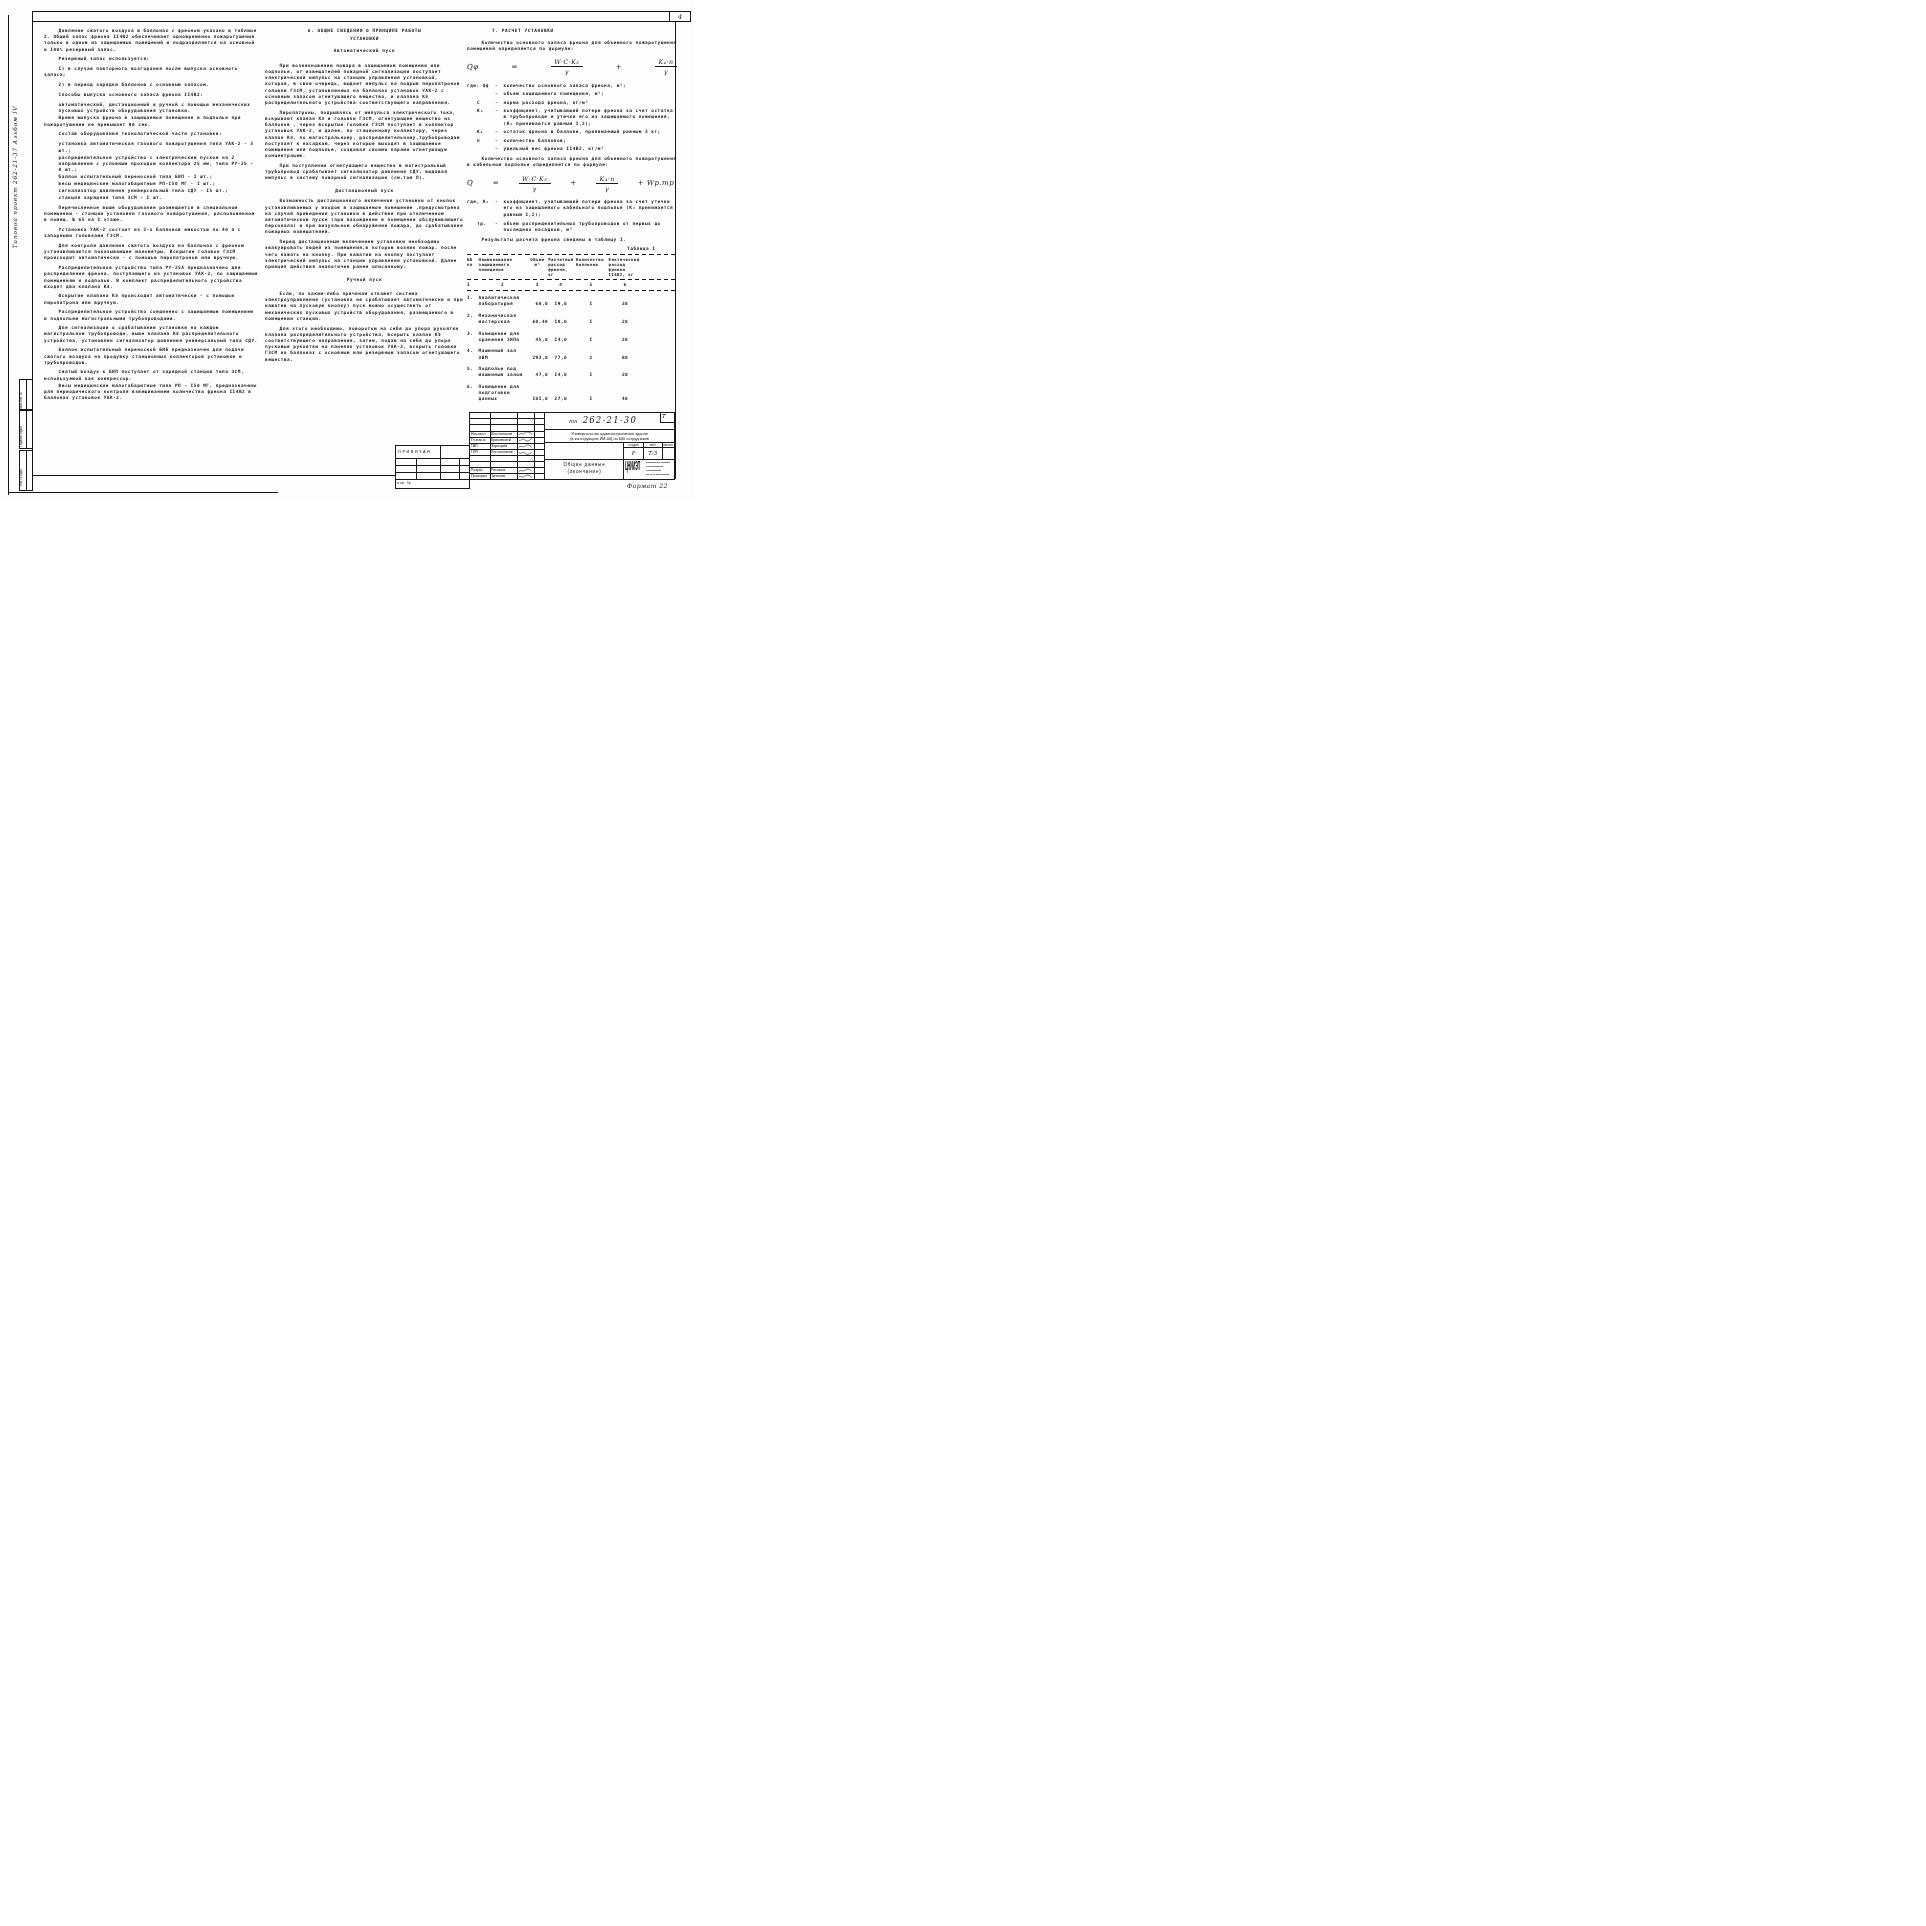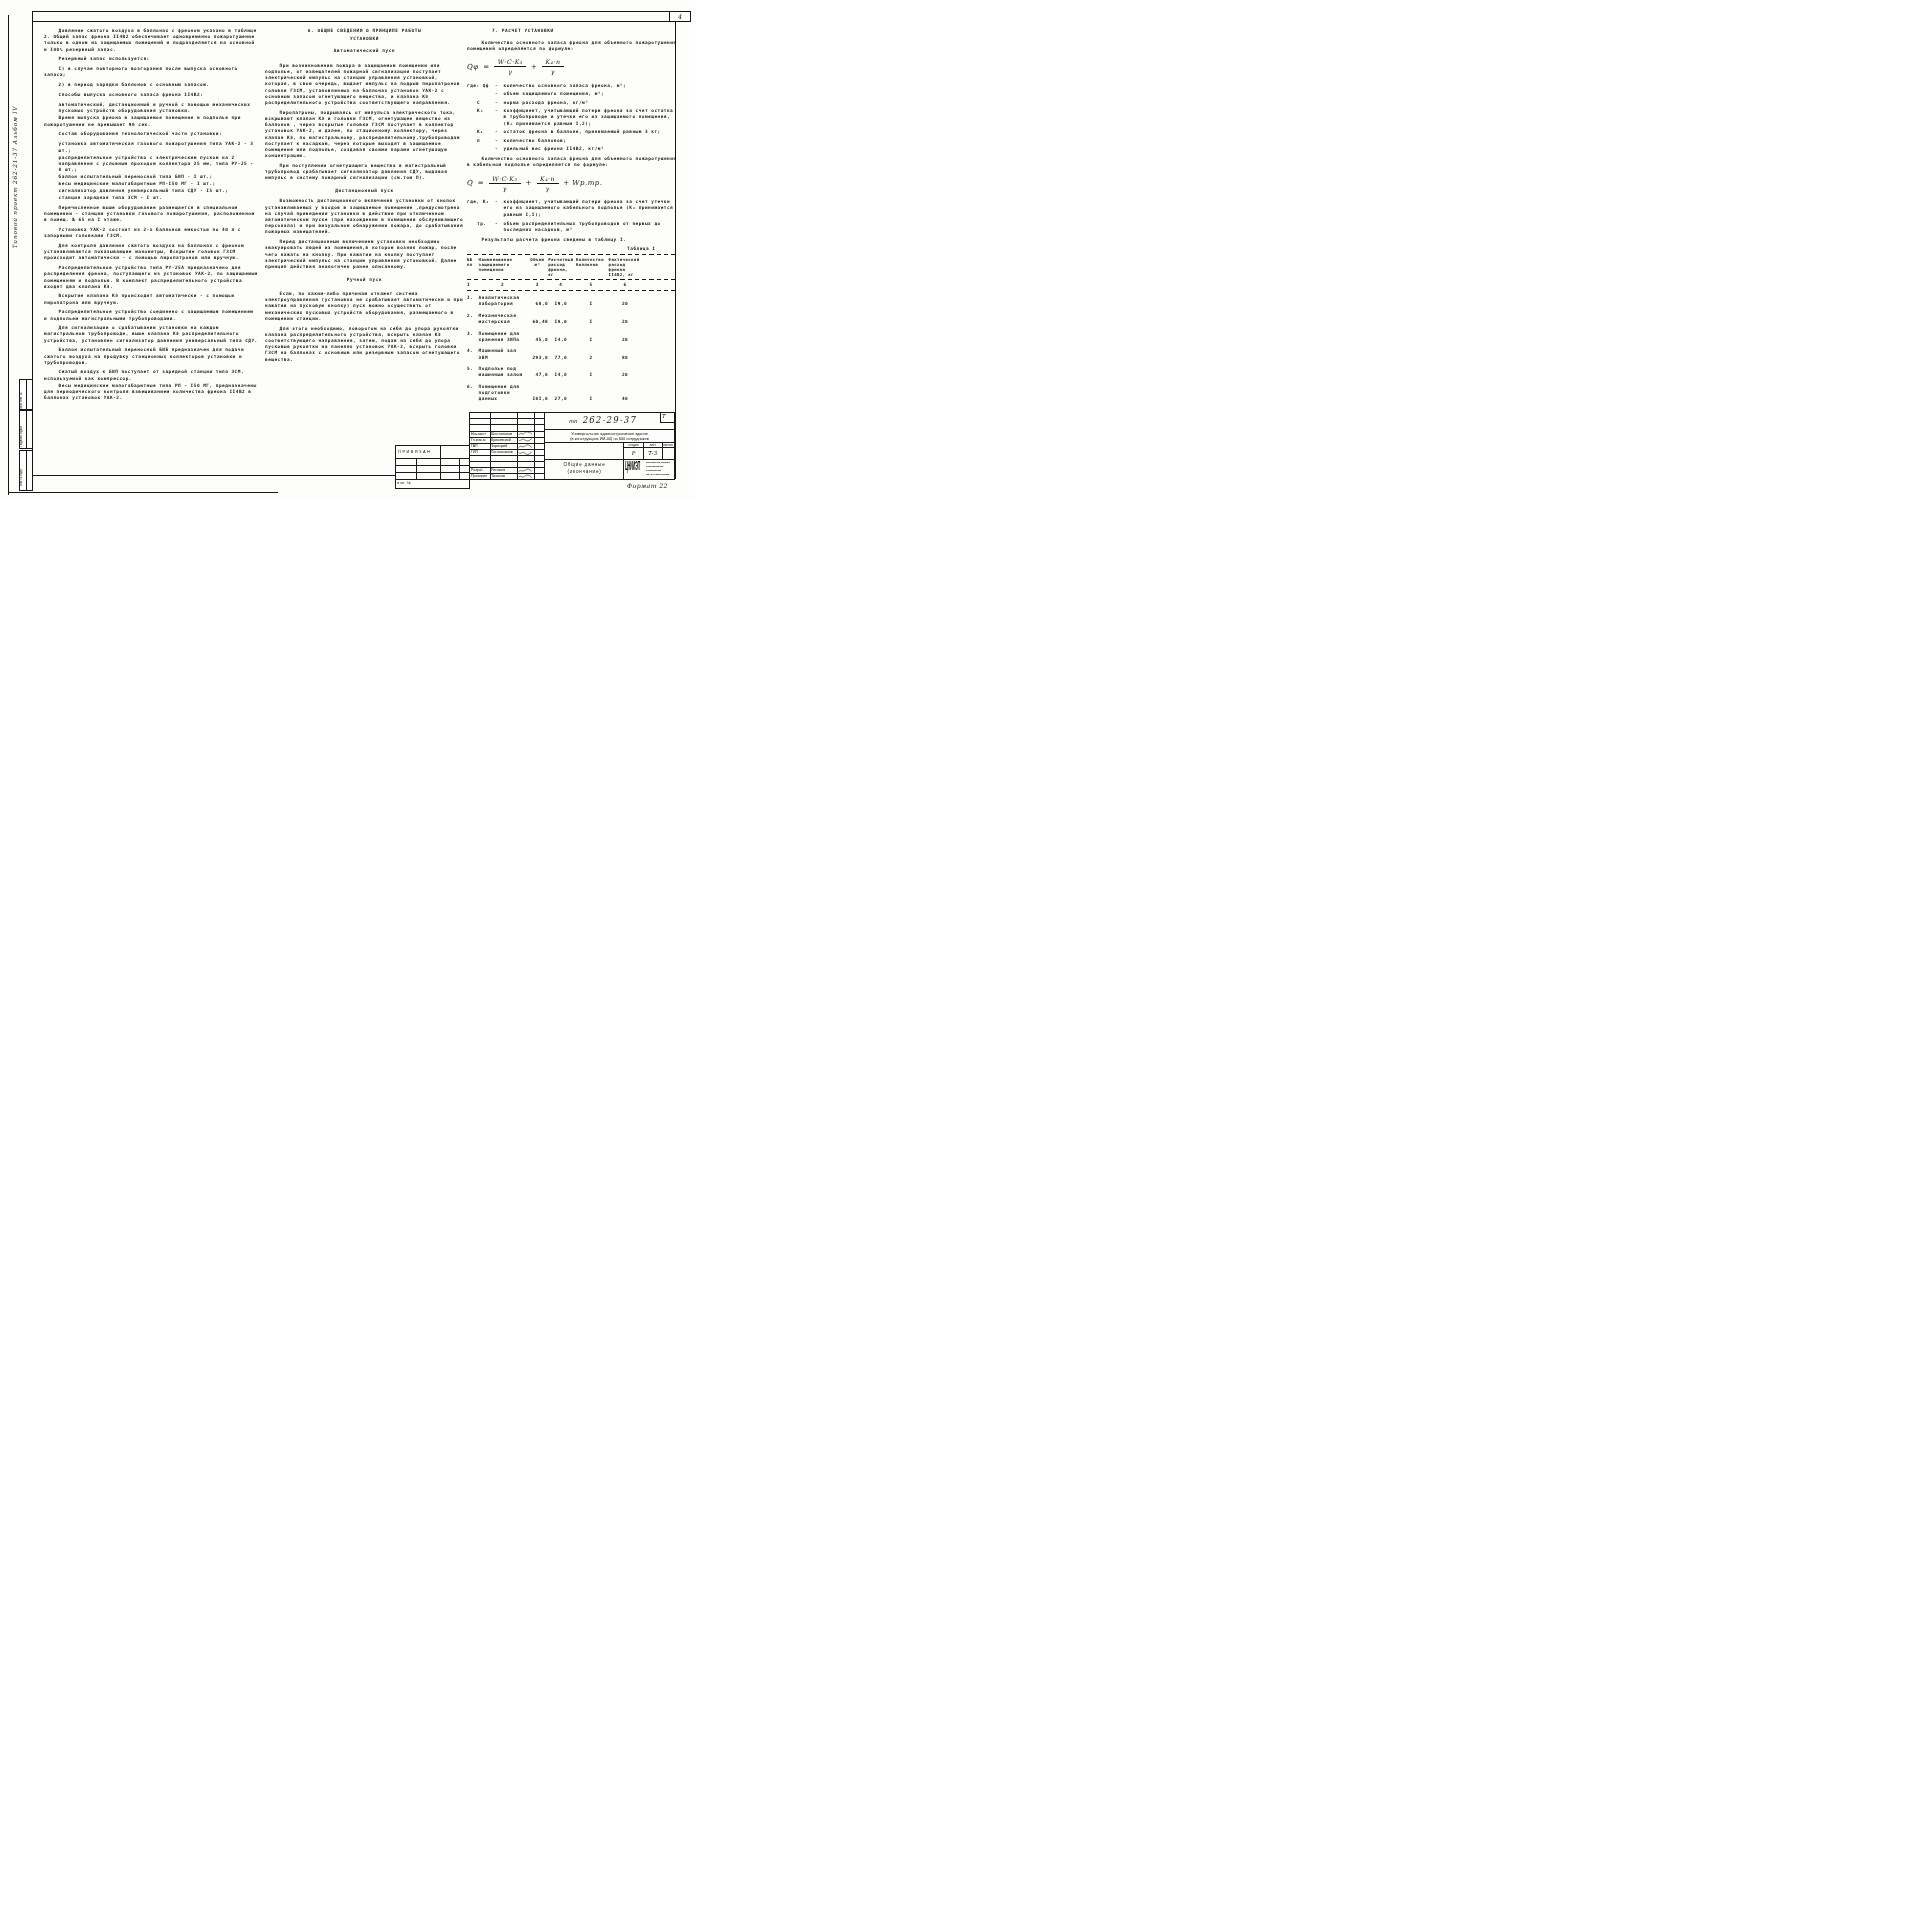--- a/index.html
+++ b/index.html
@@ -12,21 +12,21 @@
   .tw p.list{margin:0 0 0.8px 14.6px;text-indent:0;}
   .tw p.gapt{margin-top:3.9px;}
   .ctr{text-align:center;}
   .hw{font-family:"DejaVu Serif", serif;font-style:italic;}
   .col{position:absolute;top:28px;}
   #col1{left:44px;width:214px;}
   #col2{left:265px;width:199px;}
   #col3{left:467px;width:210px;}
   h3.tw-h{font:bold 4.4px/6.2px "DejaVu Sans Mono", monospace;letter-spacing:0.6px;margin:0 0 1.5px 0;}
   
-  .formula{display:flex;align-items:center;justify-content:flex-start;gap:4.6px;
+  .formula{display:flex;align-items:center;justify-content:space-between;gap:4.6px;
            font:italic 7px/1.2 "DejaVu Serif", serif;margin:6.2px 0 7px 0;}
   .frac{text-align:center;font-size:6.2px;}
   .frac .num{display:block;border-bottom:0.8px solid #161616;padding:0 3.5px 0.8px;}
   .frac .den{display:block;padding-top:0.8px;}
   .wrow{display:flex;margin:0 0 2.3px 0;}
   .wsym{flex:0 0 28px;}
   .wsym.ind{padding-left:10px;box-sizing:border-box;}
   .wdash{flex:0 0 8.5px;}
   .wtext{flex:1;}
   
@@ -366,21 +366,21 @@
       </svg>
     <svg class="sig" style="left:123px;top:56px;" width="14.6" height="5" viewBox="0 0 38 13">
         <path d="M2 9 C7 3,12 11,18 6 S28 2,36 8" fill="none" stroke="#161616" stroke-width="1.5"></path>
       </svg>
     <svg class="sig" style="left:123px;top:62px;" width="14.6" height="5" viewBox="0 0 38 13">
         <path d="M2 8 C8 2,11 12,17 6 S29 3,36 9" fill="none" stroke="#161616" stroke-width="1.5"></path>
       </svg>
 
     <div class="stx hw" style="left:154px;top:3.1px;width:108px;text-align:center;font-size:5.4px;">
       <span>тп</span>&nbsp;&nbsp;
-      <span style="font-size:8.5px;letter-spacing:1.2px;">262-29-37</span>
+      <span style="font-size:8.5px;letter-spacing:1.2px;">262-21-30</span>
     </div>
     <div class="stx hw" style="left:267px;top:1.2px;font-size:5.4px;">Т</div>
 
     <div class="stx" style="left:150px;top:18.5px;width:129px;text-align:center;font-size:3.9px;">Универсальное  административное  здание</div>
     <div class="stx" style="left:150px;top:23.5px;width:129px;text-align:center;font-size:3.9px;">(в конструкциях ИИ-04) на 600 сотрудников</div>
 
     <div class="stx" style="left:229px;top:31px;width:19px;text-align:center;font-size:3.1px;">стадия</div>
     <div class="stx" style="left:249px;top:31px;width:17.3px;text-align:center;font-size:3.1px;">лист</div>
     <div class="stx" style="left:267px;top:31px;width:11.6px;text-align:center;font-size:3.1px;">листов</div>
     <div class="stx hw" style="left:229px;top:38px;width:19px;text-align:center;font-size:5.4px;">Р</div>

